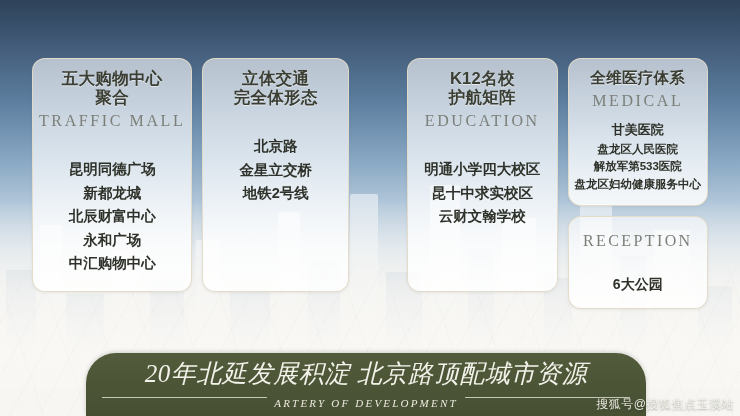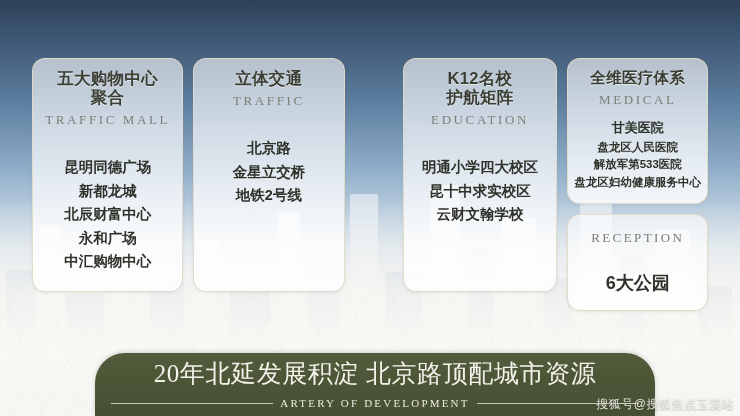--- a/index.html
+++ b/index.html
@@ -103,21 +103,21 @@
     line-height: 1.16;
     letter-spacing: .3px;
     text-shadow: 0 1px 0 rgba(255,255,255,.55);
   }
   .ctitle.sm { font-size: 15.5px; }
 
   .ceng {
     margin-top: 5px;
     color: #7b7f78;
     font-family: "Liberation Serif", "DejaVu Serif", serif;
-    font-size: 13px;
+    font-size: 16px;
     letter-spacing: 2.6px;
     white-space: nowrap;
   }
 
   .clist {
     margin-top: 28px;
     color: #2f322a;
     font-size: 14.5px;
     font-weight: bold;
     line-height: 1.62;
@@ -136,52 +136,53 @@
     margin-top: 2px;
     color: #2f322a;
     font-size: 11.5px;
     font-weight: bold;
     line-height: 1.52;
   }
   .sublist .li { white-space: nowrap; }
 
   .reception .ctitle { font-size: 17px; }
   .reception .ceng { letter-spacing: 2.4px; }
-  .reception .clist { margin-top: 23px; font-size: 18px; }
+  .reception .clist { margin-top: 23px; font-size: 14px; }
 
   
   .banner {
     position: absolute;
-    left: 95px;
+    left: 86px;
     top: 353px;
     width: 560px;
     height: 63px;
     z-index: 4;
     background: linear-gradient(180deg, #525c3c 0%, #4c5637 45%, #464f32 100%);
     border-radius: 30px 30px 0 0;
     box-shadow: 0 -1px 4px rgba(60,66,48,.22);
     overflow: hidden;
+    font-style: italic;
   }
   .bn-main {
     position: absolute;
     left: 0; right: 0;
     top: 4px;
     text-align: center;
     color: #f3f2ea;
     font-family: "Liberation Serif", "DejaVu Serif", serif;
     font-size: 25px;
     letter-spacing: .6px;
     white-space: nowrap;
   }
   .bn-sub {
     position: absolute;
     left: 0; right: 0;
     bottom: 7px;
     display: flex;
-    align-items: center;
+    align-items: flex-start;
     justify-content: center;
     gap: 7px;
     padding: 0 16px;
     box-sizing: border-box;
   }
   .bn-sub .rule {
     flex: 1;
     height: 1px;
     background: rgba(238,238,226,.75);
   }
@@ -250,22 +251,22 @@
           <div class="li">永和广场</div>
           <div class="li">中汇购物中心</div>
         </div>
       </div>
     </div>
 
     <div class="col c2">
       <div class="card grow">
         <div class="ctitle">
           <div>立体交通</div>
-        </div>
-        <div class="ceng">TRAFFIC</div>
+          <div>完全体形态</div>
+        </div>
         <div class="clist">
           <div class="li">北京路</div>
           <div class="li">金星立交桥</div>
           <div class="li">地铁2号线</div>
         </div>
       </div>
     </div>
 
     <div class="col c3">
       <div class="card grow">

